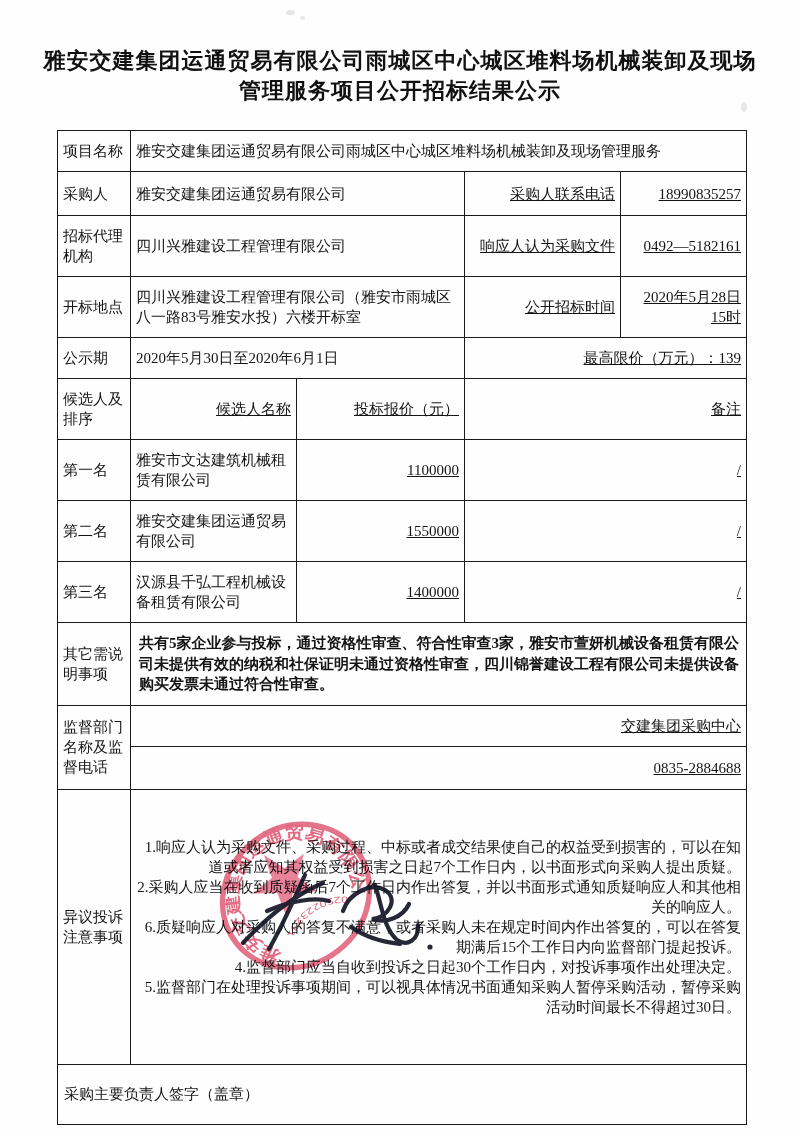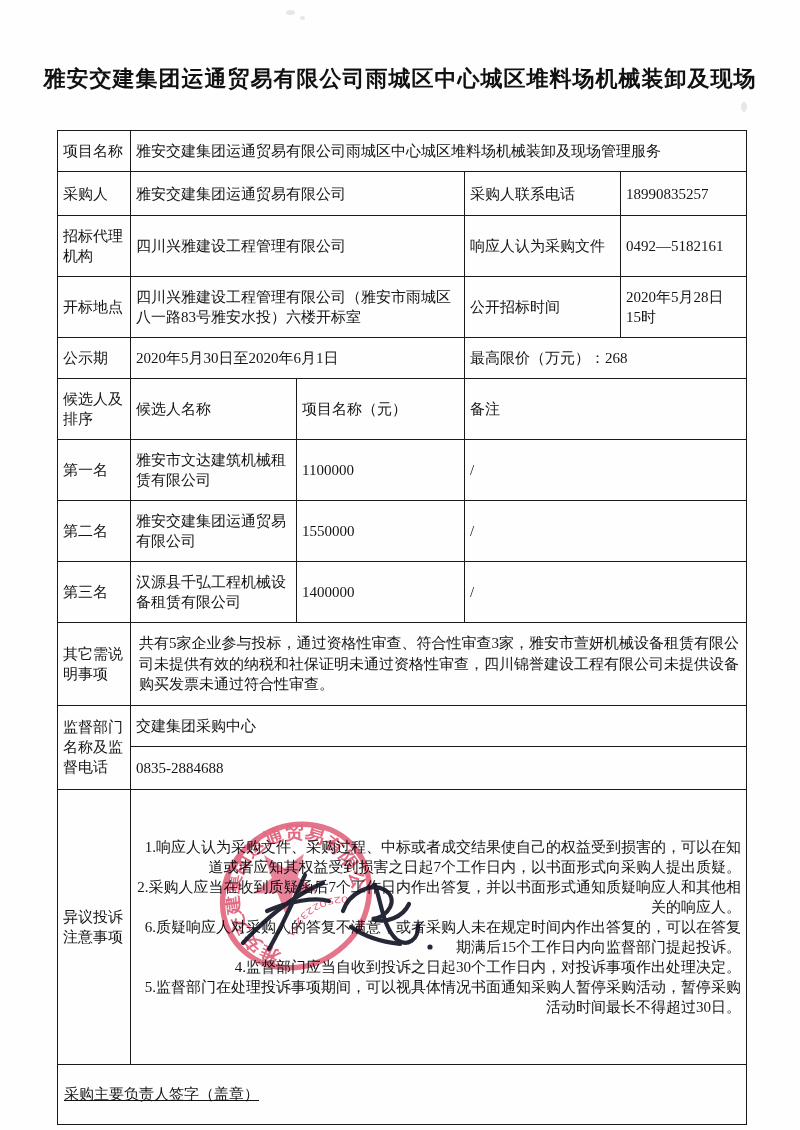--- a/index.html
+++ b/index.html
@@ -2,54 +2,55 @@
 <html><head>
 <meta charset="utf-8">
 <style>
   html,body{margin:0;padding:0;}
   body{
     width:800px;height:1130px;position:relative;overflow:hidden;
     background:#fefefe;color:#161616;
     font-family:"Liberation Serif","DejaVu Serif",serif;
   }
   .title{
-    position:absolute;left:0;top:64px;width:800px;
+    position:absolute;left:0;top:46px;width:800px;
     text-align:center;font-weight:bold;font-size:22px;line-height:30px;
     letter-spacing:1px;color:#111;
   }
   table.doc{
     position:absolute;left:57px;top:130px;width:689px;
     border-collapse:collapse;table-layout:fixed;
     font-size:15px;color:#141414;
   }
   table.doc td{
     border:1.6px solid #1a1a1a;
     padding:10px 5px;
     vertical-align:middle;
     overflow:hidden;
     line-height:20px;
   }
   td.lab{padding:2px 3px;}
-  .c{text-align:left;}
+  .c{text-align:right;text-decoration:underline;}
   .l{text-align:left;}
   td.tall-note{vertical-align:bottom;padding-bottom:14px;padding-left:9px;padding-right:6px;line-height:22.5px;}
   .note-item{margin:0;text-align:right;}
   .speck{position:absolute;border-radius:50%;background:rgba(90,90,90,.14);}
   .sealwrap{position:absolute;left:208px;top:816px;width:176px;height:175px;mix-blend-mode:multiply;pointer-events:none;}
   .sigwrap{position:absolute;left:225px;top:855px;width:250px;height:110px;pointer-events:none;}
 </style>
 </head>
 <body>
 
 <div class="speck" style="left:286px;top:10px;width:9px;height:5px;"></div>
 <div class="speck" style="left:300px;top:16px;width:5px;height:4px;"></div>
 <div class="speck" style="left:741px;top:102px;width:6px;height:10px;"></div>
 
 <div class="title">
   <div>雅安交建集团运通贸易有限公司雨城区中心城区堆料场机械装卸及现场</div>
+  <div>管理服务项目公开招标结果公示</div>
 </div>
 
 <table class="doc">
   <colgroup>
     <col style="width:73px">
       <col style="width:166px">
       <col style="width:168px">
       <col style="width:156px">
       <col style="width:126px">
   </colgroup>
@@ -77,27 +78,27 @@
   <tr style="height:42px">
     <td class="lab l">开标地点</td>
     <td colspan="2" class="l">四川兴雅建设工程管理有限公司（雅安市雨城区八一路83号雅安水投）六楼开标室</td>
     <td class="c">公开招标时间</td>
     <td class="c">2020年5月28日 15时</td>
   </tr>
 
   <tr style="height:24px">
     <td class="lab l">公示期</td>
     <td colspan="2" class="l">2020年5月30日至2020年6月1日</td>
-    <td colspan="2" class="c">最高限价（万元）：268</td>
+    <td colspan="2" class="c">最高限价（万元）：139</td>
   </tr>
 
   <tr style="height:36px">
     <td class="lab l">候选人及排序</td>
     <td class="c">候选人名称</td>
-    <td class="c">项目名称（元）</td>
+    <td class="c">投标报价（元）</td>
     <td colspan="2" class="c">备注</td>
   </tr>
 
   <tr style="height:37px">
     <td class="lab l">第一名</td>
     <td class="l">雅安市文达建筑机械租赁有限公司</td>
     <td class="c">1100000</td>
     <td colspan="2" class="c">/</td>
   </tr>
   <tr style="height:38px">
@@ -108,21 +109,21 @@
   </tr>
   <tr style="height:38px">
     <td class="lab l">第三名</td>
     <td class="l">汉源县千弘工程机械设备租赁有限公司</td>
     <td class="c">1400000</td>
     <td colspan="2" class="c">/</td>
   </tr>
 
   <tr style="height:62px">
     <td class="lab l">其它需说明事项</td>
-    <td colspan="4" class="l" style="line-height:20.5px;padding-left:8px;">共有5家企业参与投标，通过资格性审查、符合性审查3家，雅安市萱妍机械设备租赁有限公司未提供有效的纳税和社保证明未通过资格性审查，四川锦誉建设工程有限公司未提供设备购买发票未通过符合性审查。</td>
+    <td colspan="4" class="l" style="line-height:20.5px;padding-left:8px;font-weight:bold;">共有5家企业参与投标，通过资格性审查、符合性审查3家，雅安市萱妍机械设备租赁有限公司未提供有效的纳税和社保证明未通过资格性审查，四川锦誉建设工程有限公司未提供设备购买发票未通过符合性审查。</td>
   </tr>
 
   <tr style="height:34px">
     <td rowspan="2" class="lab l">监督部门名称及监督电话</td>
     <td colspan="4" class="c">交建集团采购中心</td>
   </tr>
   <tr style="height:43px">
     <td colspan="4" class="c">0835-2884688</td>
   </tr>
 
@@ -131,21 +132,21 @@
     <td colspan="4" class="l tall-note">
       <p class="note-item">1.响应人认为采购文件、采购过程、中标或者成交结果使自己的权益受到损害的，可以在知道或者应知其权益受到损害之日起7个工作日内，以书面形式向采购人提出质疑。</p>
       <p class="note-item">2.采购人应当在收到质疑函后7个工作日内作出答复，并以书面形式通知质疑响应人和其他相关的响应人。</p>
       <p class="note-item">6.质疑响应人对采购人的答复不满意，或者采购人未在规定时间内作出答复的，可以在答复期满后15个工作日内向监督部门提起投诉。</p>
       <p class="note-item">4.监督部门应当自收到投诉之日起30个工作日内，对投诉事项作出处理决定。</p>
       <p class="note-item">5.监督部门在处理投诉事项期间，可以视具体情况书面通知采购人暂停采购活动，暂停采购活动时间最长不得超过30日。</p>
     </td>
   </tr>
 
   <tr style="height:60px">
-    <td colspan="5" class="l" style="padding-left:6px;text-decoration:underline;">采购主要负责人签字（盖章）</td>
+    <td colspan="5" class="l" style="padding-left:6px;">采购主要负责人签字（盖章）</td>
   </tr>
 </tbody>
   </table>
 
 <div class="sealwrap">
   <svg width="176" height="175" viewBox="0 0 176 175">
     <g transform="rotate(-38 88 80)" opacity="0.82">
       <ellipse cx="88" cy="80" rx="76" ry="69" fill="none" stroke="#e05672" stroke-width="5.5"></ellipse>
       <polygon points="88,28 96,51 120.3,51.5 100.9,66.2 108,89.5 88,75.6 68,89.5 75.1,66.2 55.7,51.5 80,51" fill="#e56a84"></polygon>
       <path id="sealTopArc" d="M 43,117 A 58 58 0 1 1 133,117" fill="none"></path>

